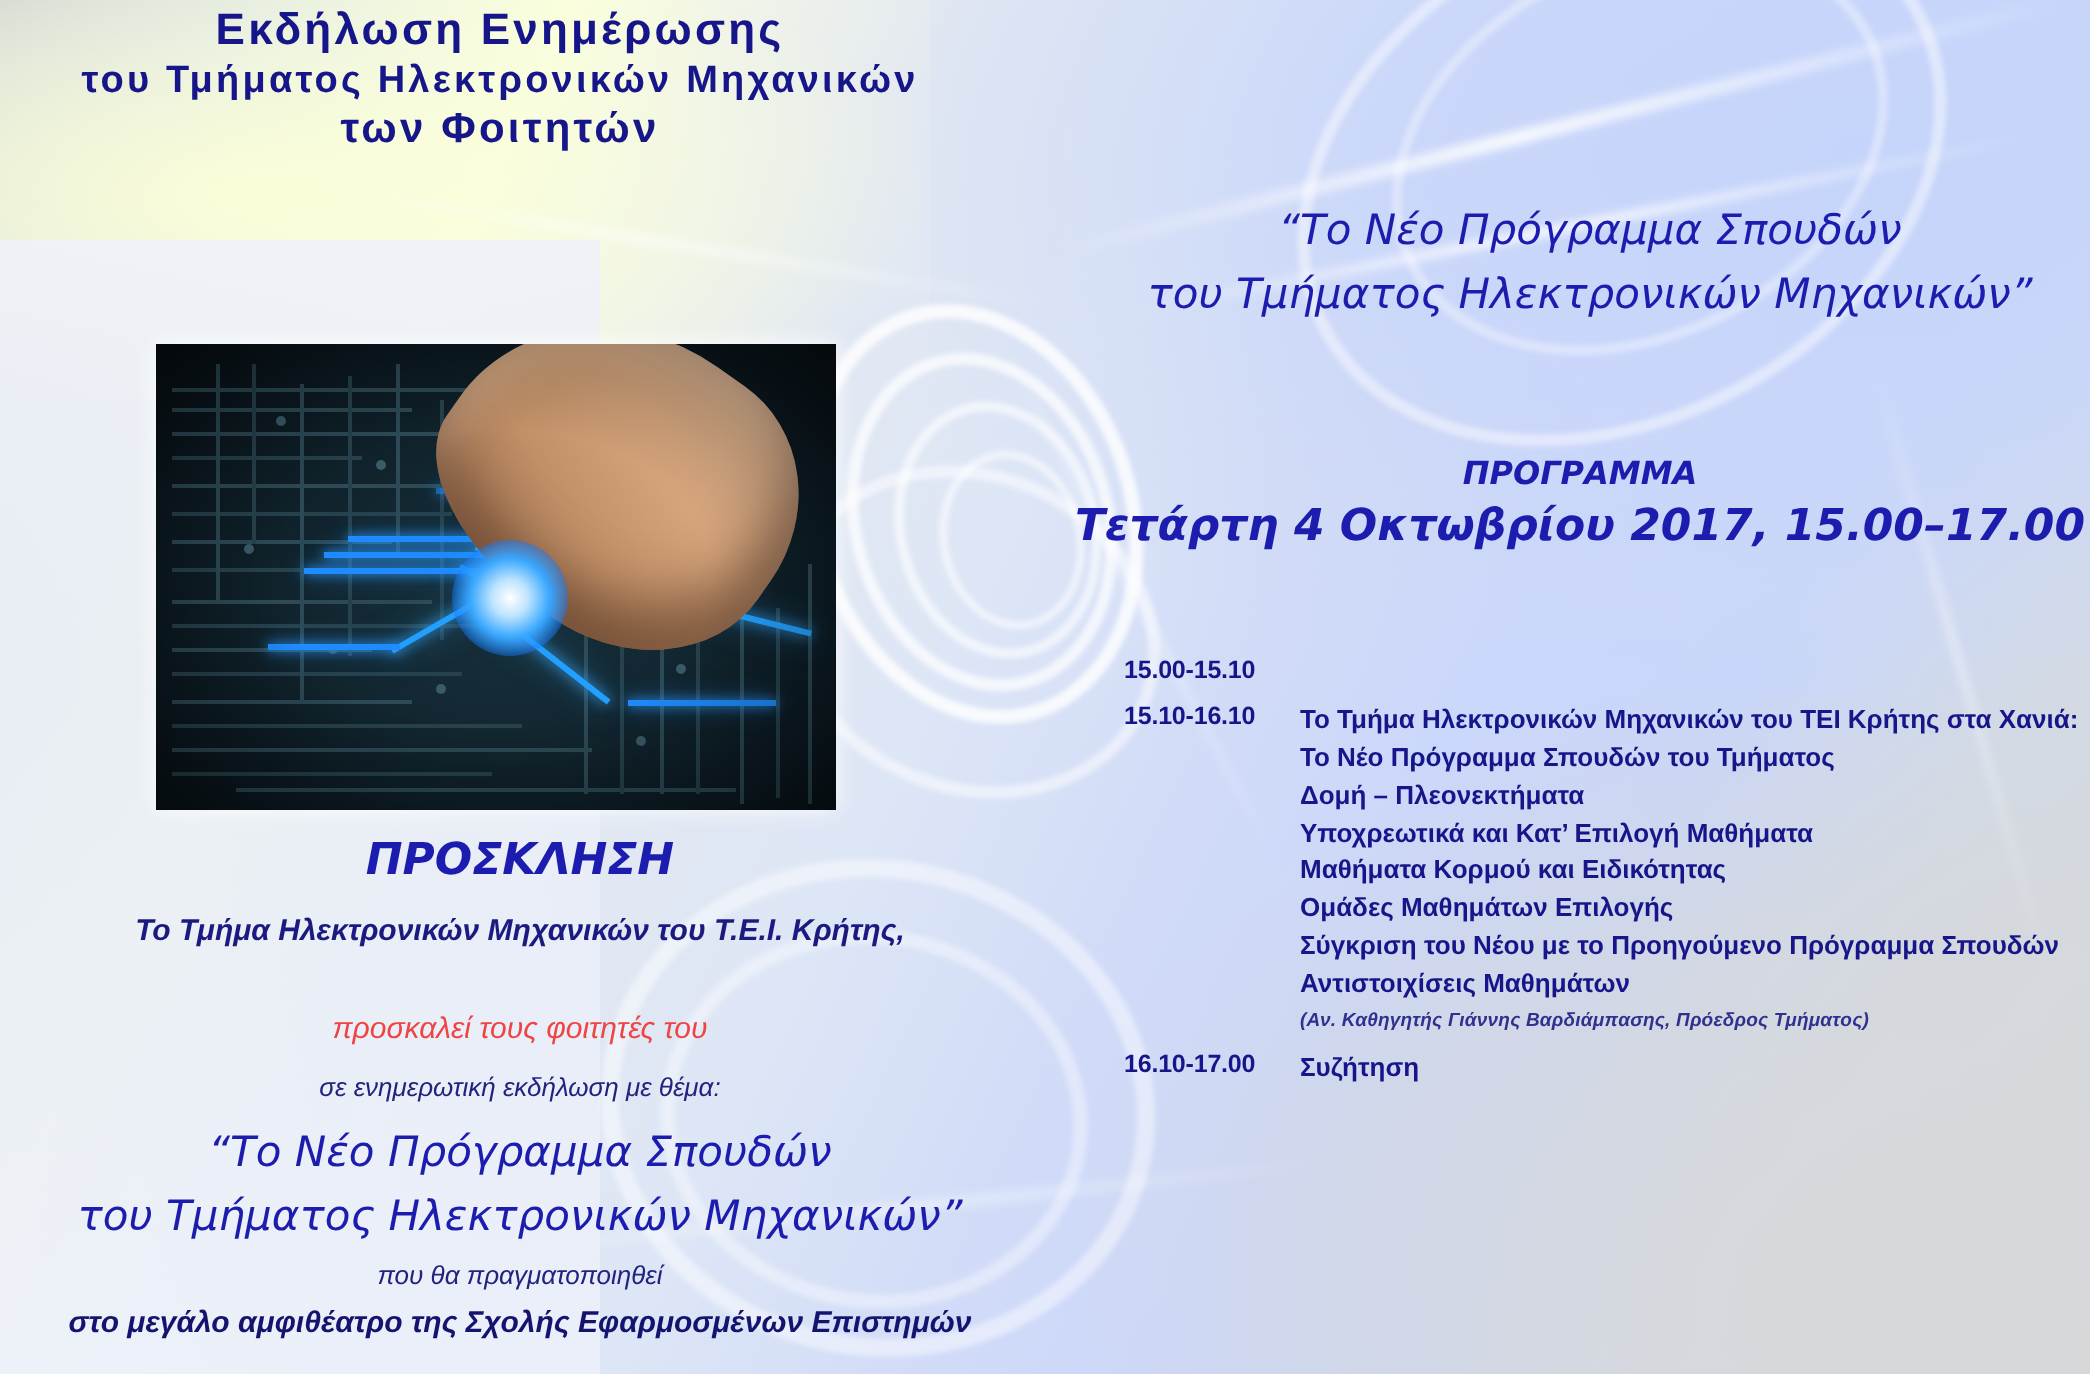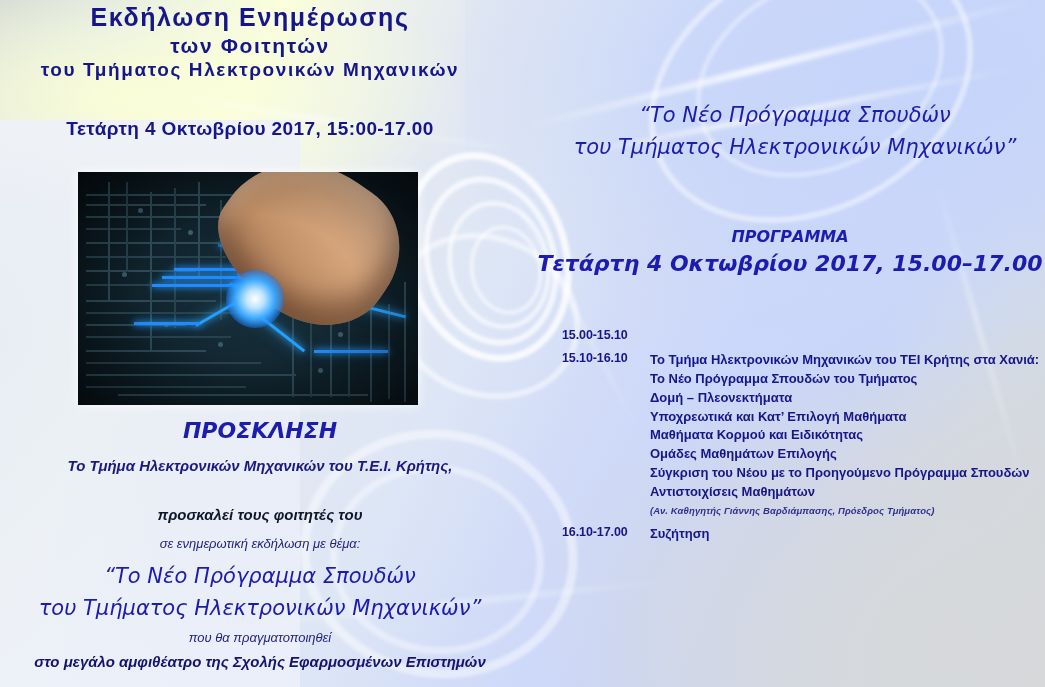--- a/index.html
+++ b/index.html
@@ -160,21 +160,21 @@
     left: 0; top: 2px;
     width: 500px;
     text-align: center;
   }
   .head-line {
     font-weight: bold;
     color: #16168a;
     letter-spacing: 1.6px;
     line-height: 1.22;
   }
-  .head-1 { font-size: 25px; }
+  .head-1 { font-size: 22px; }
   .head-2 { font-size: 21px; }
   .head-3 { font-size: 19px; }
 
   .date-line {
     position: absolute;
     left: 0; top: 118px;
     width: 500px;
     text-align: center;
     font-size: 19px;
     font-weight: bold;
@@ -255,23 +255,23 @@
   }
   .invite-l1 {
     font-size: 15px;
     font-weight: bold;
     font-style: italic;
     color: #1a1a80;
     margin-bottom: 13px;
   }
   .invite-l2 {
     font-size: 15px;
-    font-weight: bold;
-    font-style: italic;
-    color: #0f172a;
+    font-weight: normal;
+    font-style: italic;
+    color: #ef4444;
     margin-bottom: 13px;
     margin-top: 32px;
   }
   .invite-l3 {
     font-size: 13px;
     font-style: italic;
     color: #22227f;
     margin-bottom: 10px;
   }
   .invite-topic1 { font-size: 21px; line-height: 1.5; }
@@ -387,24 +387,23 @@
       </div>
 
       <div class="finger"></div>
       <div class="fingertip-glow"></div>
       <div class="photo-vignette"></div>
     </div>
   </div>
 
   <div class="head-block">
     <div class="head-line head-1">Εκδήλωση Ενημέρωσης</div>
+    <div class="head-line head-3">του Τμήματος Ηλεκτρονικών Μηχανικών</div>
     <div class="head-line head-2">των Φοιτητών</div>
-    <div class="head-line head-3">του Τμήματος Ηλεκτρονικών Μηχανικών</div>
-  </div>
-  <div class="date-line">Τετάρτη 4 Οκτωβρίου 2017,  15:00-17.00</div>
+  </div>
 
   <div class="topright-title script">
     <div>“Το Νέο Πρόγραμμα Σπουδών</div>
     <div>του Τμήματος Ηλεκτρονικών Μηχανικών”</div>
   </div>
 
   <div class="program-head script">
     <div class="ph1">ΠΡΟΓΡΑΜΜΑ</div>
     <div class="ph2">Τετάρτη 4 Οκτωβρίου 2017, 15.00–17.00</div>
   </div>

